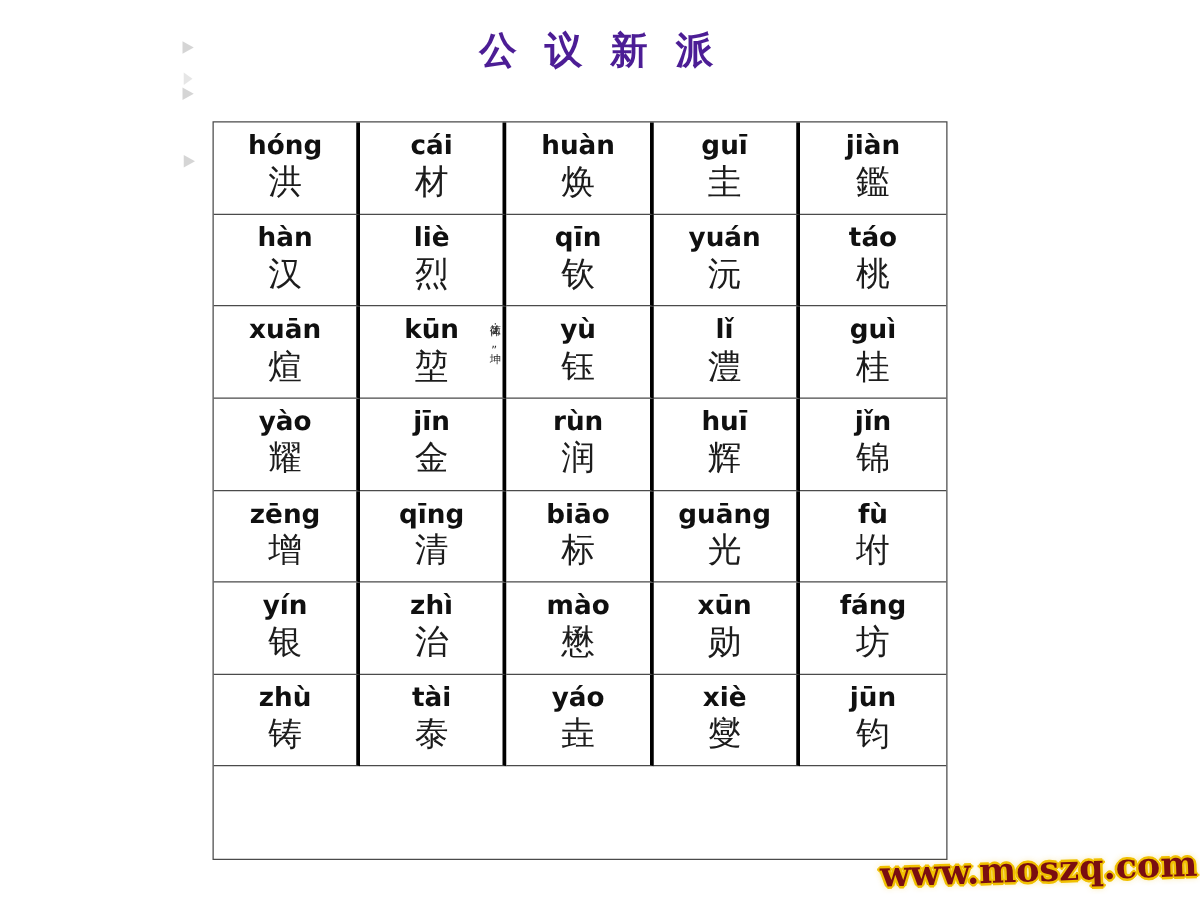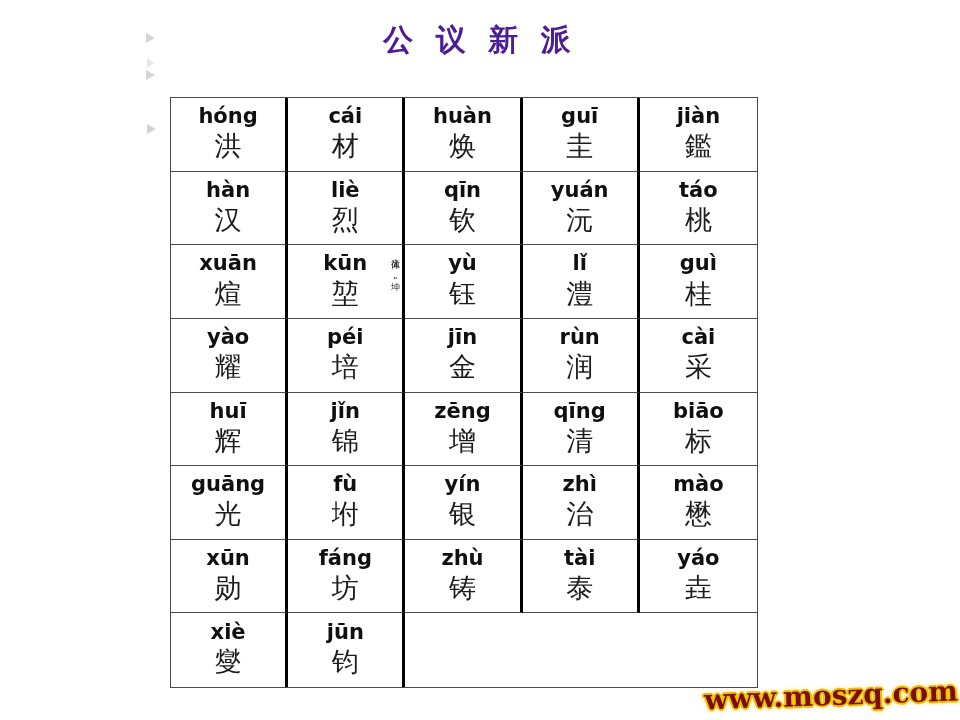--- a/index.html
+++ b/index.html
@@ -193,36 +193,28 @@
     </div>
     <div class="cell">
       <span class="pinyin">guì</span>
       <span class="hanzi">桂</span>
     </div>
     <div class="cell">
       <span class="pinyin">yào</span>
       <span class="hanzi">耀</span>
     </div>
     <div class="cell">
-      <span class="pinyin">péi</span>
-      <span class="hanzi">培</span>
-    </div>
-    <div class="cell">
       <span class="pinyin">jīn</span>
       <span class="hanzi">金</span>
     </div>
     <div class="cell">
       <span class="pinyin">rùn</span>
       <span class="hanzi">润</span>
     </div>
     <div class="cell">
-      <span class="pinyin">cài</span>
-      <span class="hanzi">采</span>
-    </div>
-    <div class="cell">
       <span class="pinyin">huī</span>
       <span class="hanzi">辉</span>
     </div>
     <div class="cell">
       <span class="pinyin">jǐn</span>
       <span class="hanzi">锦</span>
     </div>
     <div class="cell">
       <span class="pinyin">zēng</span>
       <span class="hanzi">增</span>

